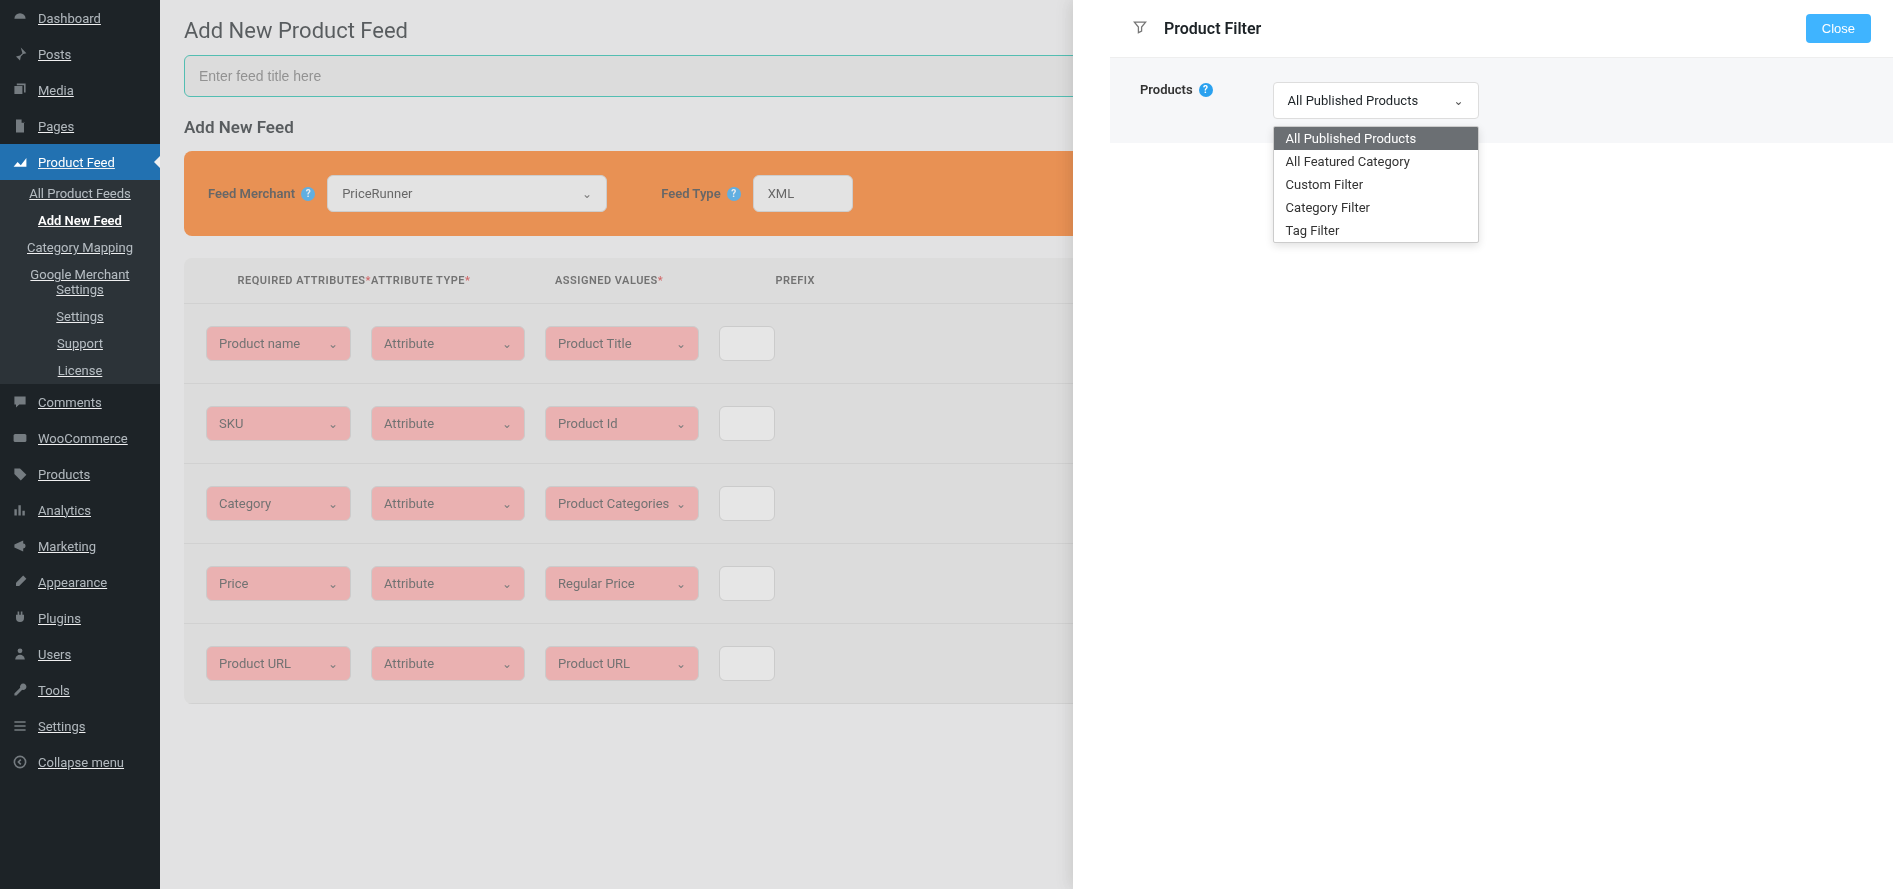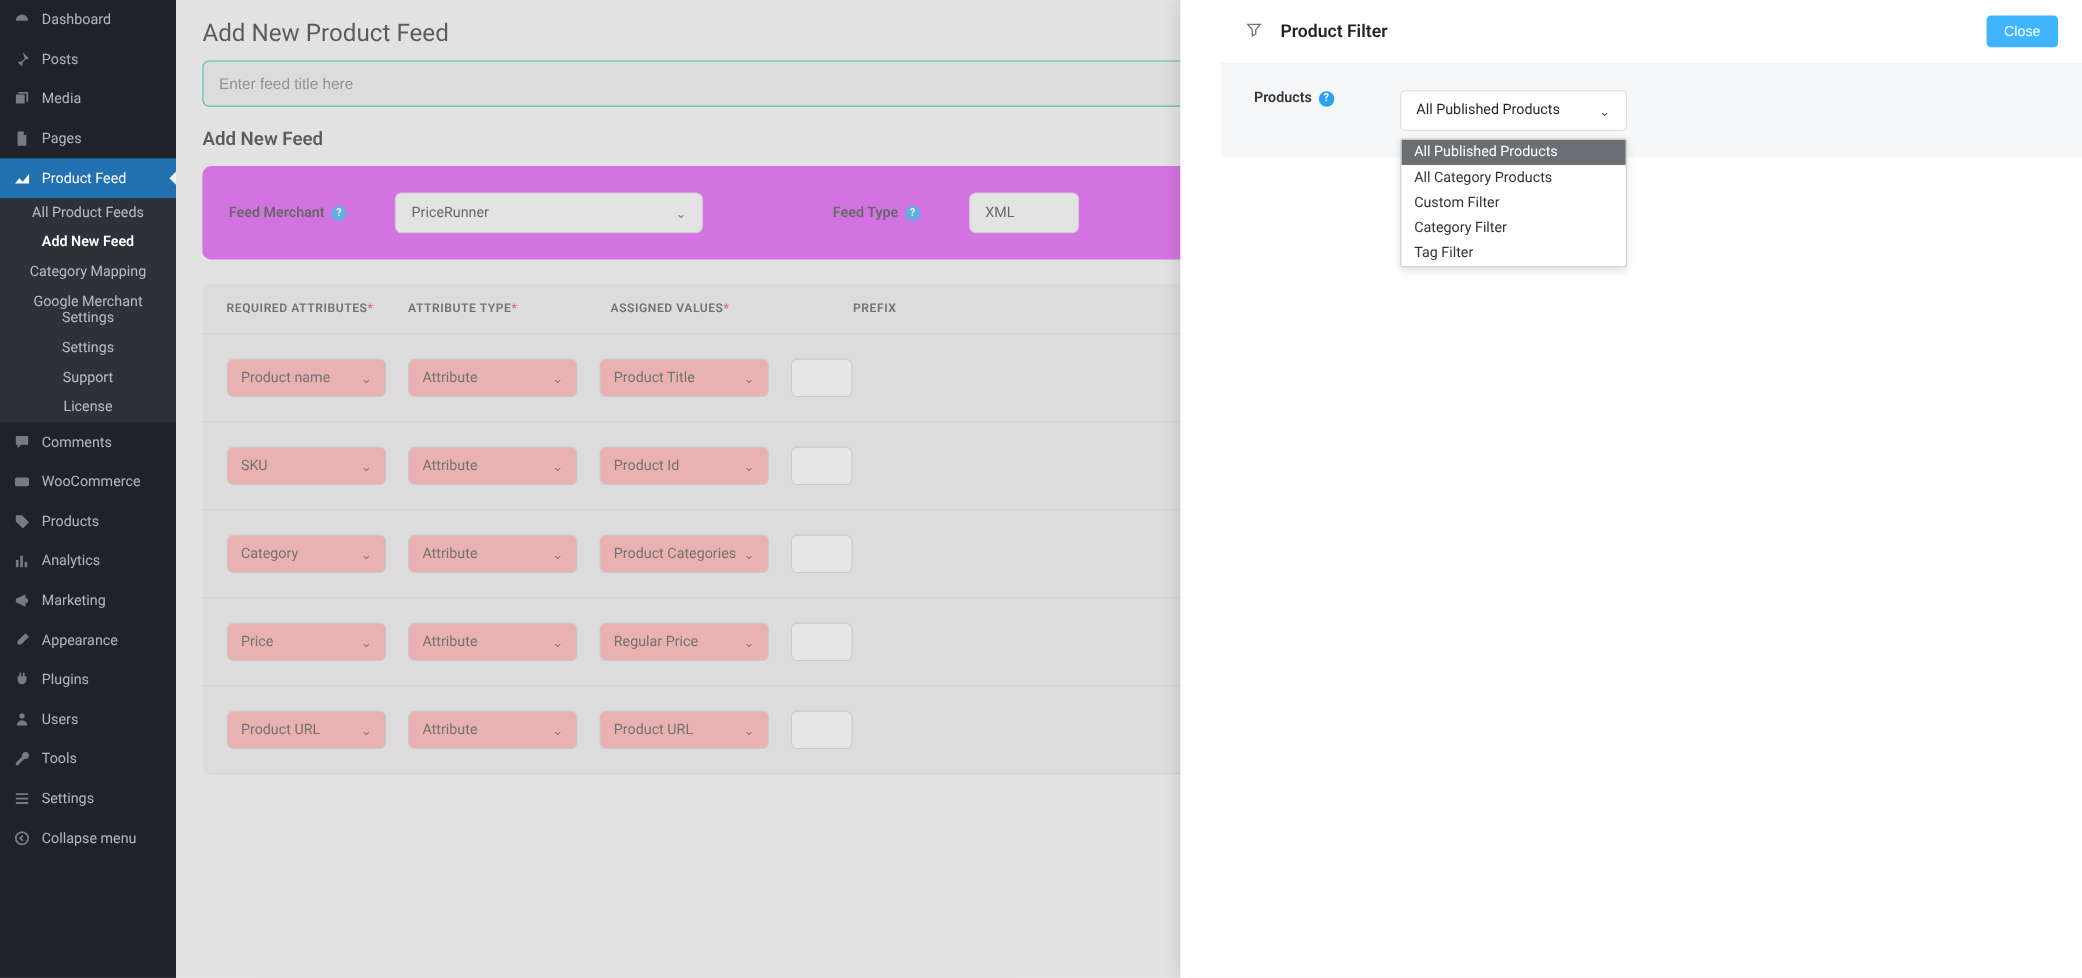--- a/index.html
+++ b/index.html
@@ -16,20 +16,21 @@
 
     
     .sidebar {
       position: fixed;
       left: 0; top: 0;
       width: 160px;
       height: 100%;
       background: #1d2327;
       color: #f0f0f1;
       font-size: 13px;
+      text-decoration: underline;
     }
     .menu-item {
       display: flex;
       align-items: center;
       padding: 8px 10px;
       color: rgba(240,246,252,.7);
       cursor: pointer;
     }
     .menu-item.active {
       background: #2271b1;
@@ -86,26 +87,26 @@
       border-radius: 6px;
       margin-bottom: 20px;
       color:#555;
     }
     .section-title {
       font-size: 17px;
       font-weight: 600;
       margin-bottom: 14px;
     }
     .feed-header-box {
-      background: #d946ef;
+      background: #f97316;
       border-radius: 8px;
       padding: 24px;
       display: flex;
       align-items: center;
-      gap: 44px;
+      gap: 12px;
       margin-bottom: 22px;
     }
     .fh-label {
       font-size: 13px;
       font-weight: 600;
       color: #333;
       display:flex;align-items:center;gap:6px;
     }
     .help-dot {
       width: 14px; height: 14px; border-radius: 50%;
@@ -138,21 +139,21 @@
       padding: 16px 22px;
       border-bottom: 1px solid #d6d6d6;
     }
     .th {
       font-size: 11px;
       font-weight: 600;
       letter-spacing: 0.5px;
       color: #444;
     }
     .th .req { color: #d63638; }
-    .col-a { width: 165px; }
+    .col-a { width: 165px; text-align: right; }
     .col-b { width: 184px; }
     .col-c { width: 184px; }
     .col-d { width: 80px; text-align: right; padding-right: 4px; }
 
     .trow {
       display: flex;
       align-items: center;
       padding: 22px 22px;
       border-bottom: 1px solid #d6d6d6;
       gap: 20px;
@@ -532,20 +533,20 @@
       <span>Products</span>
       <span class="help-dot">?</span>
     </div>
     <div class="dropdown-wrap">
       <div class="drawer-select">
         <span>All Published Products</span>
         <span class="chev">⌄</span>
       </div>
       <div class="dropdown-open">
         <div class="dd-item highlight">All Published Products</div>
-        <div class="dd-item">All Category Products</div>
+        <div class="dd-item">All Featured Category</div>
         <div class="dd-item">Custom Filter</div>
         <div class="dd-item">Category Filter</div>
         <div class="dd-item">Tag Filter</div>
       </div>
     </div>
   </div>
 </div>
 
 </body></html>

